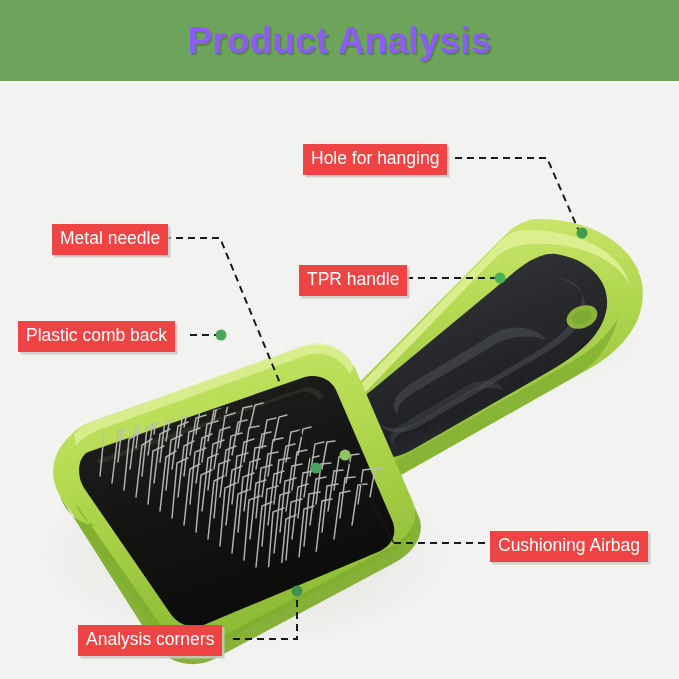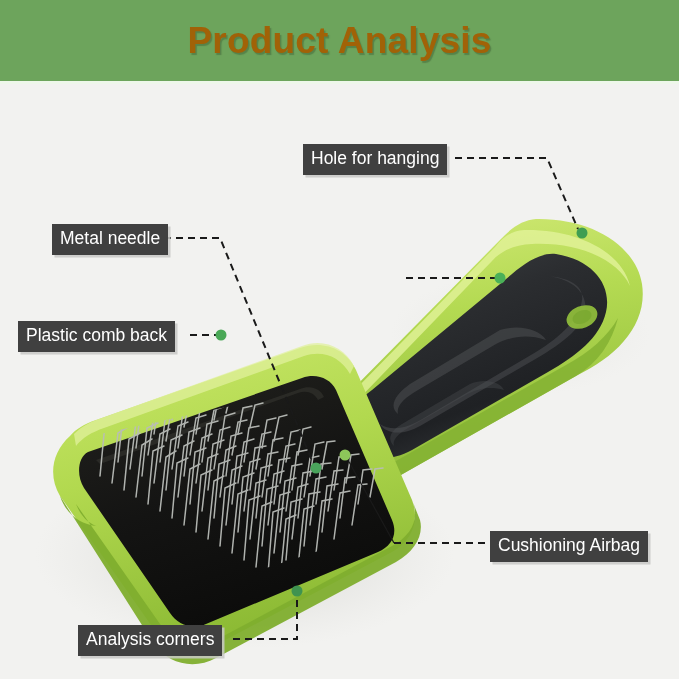--- a/index.html
+++ b/index.html
@@ -28,21 +28,21 @@
   }
   #header-title {
     position: absolute;
     left: 0;
     top: 0;
     width: 679px;
     height: 81px;
     display: flex;
     align-items: center;
     justify-content: center;
-    color: #a16207;
+    color: #8b5cf6;
     font-size: 37px;
     font-weight: bold;
     letter-spacing: 0.2px;
     text-shadow: 1.5px 1.5px 1px rgba(60,90,50,0.45);
   }
   #banner-underline {
     position: absolute;
     left: 0;
     top: 81px;
     width: 679px;
@@ -71,21 +71,21 @@
   #leader-svg {
     position: absolute;
     left: 0;
     top: 0;
     width: 679px;
     height: 679px;
     pointer-events: none;
   }
   .callout {
     position: absolute;
-    background: #404040;
+    background: #ef4444;
     color: #ffffff;
     font-size: 17.5px;
     font-weight: normal;
     line-height: 1;
     padding: 6px 8px 7px 8px;
     white-space: nowrap;
     box-shadow: 2.5px 2.5px 0 rgba(200,200,198,0.85);
   }
   .hotspot {
     position: absolute;
@@ -331,18 +331,19 @@
 
     <span class="hotspot" style="left:582px; top:233px; background:#3f9e52;"></span>
     <span class="hotspot" style="left:316px; top:468px; background:#4aa45c;"></span>
     <span class="hotspot" style="left:500px; top:278px; background:#4ab158;"></span>
     <span class="hotspot" style="left:221px; top:335px; background:#4aa857;"></span>
     <span class="hotspot" style="left:345px; top:455px; background:#8dc65a;"></span>
     <span class="hotspot" style="left:297px; top:591px; background:#3f9350;"></span>
 
     <div class="callout" style="left:303px; top:144px;">Hole for hanging</div>
     <div class="callout" style="left:44px; top:224px;margin-left:8px;">Metal needle</div>
+    <div class="callout" style="left:299px; top:265px;">TPR handle</div>
     <div class="callout" style="left:490px; top:531px;">Cushioning Airbag</div>
     <div class="callout" style="left:18px; top:321px;">Plastic comb back</div>
     <div class="callout" style="left:78px; top:625px;">Analysis corners</div>
   </div>
 
 </div>
 
 </body></html>

